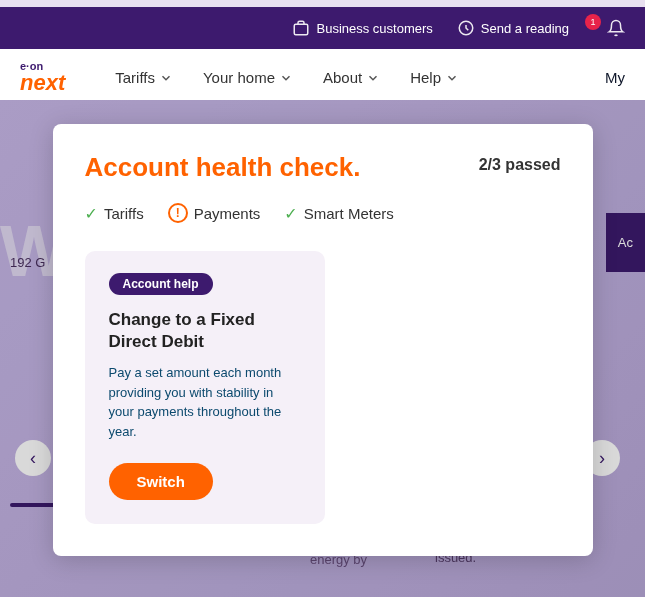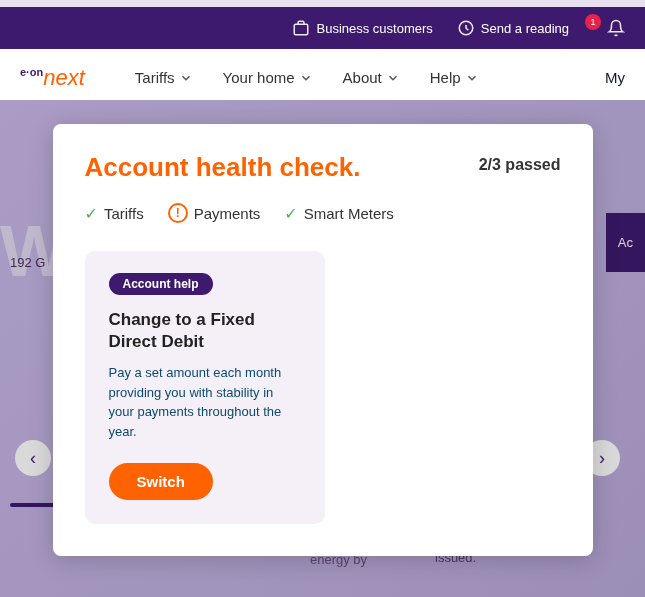--- a/index.html
+++ b/index.html
@@ -51,33 +51,33 @@
       background: white;
       height: 58px;
       display: flex;
       align-items: center;
       padding: 0 20px;
       gap: 30px;
       border-bottom: 1px solid #eee;
     }
     .logo {
       display: flex;
-      flex-direction: row;
+      flex-direction: column;
       line-height: 1;
       margin-right: 20px;
     }
     .logo-eon {
       font-size: 11px;
       color: #3d1a6e;
       font-weight: bold;
     }
     .logo-next {
       font-size: 22px;
       color: #ff6200;
-      font-weight: normal;
+      font-weight: bold;
       font-style: italic;
     }
     .nav-item {
       display: flex;
       align-items: center;
       gap: 4px;
       font-size: 15px;
       color: #333;
       cursor: pointer;
       font-weight: 500;

